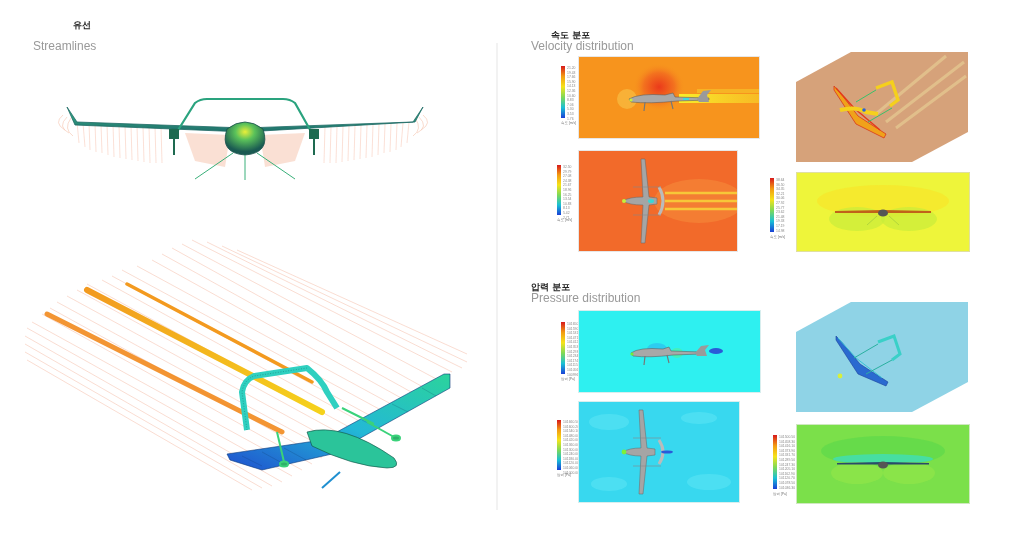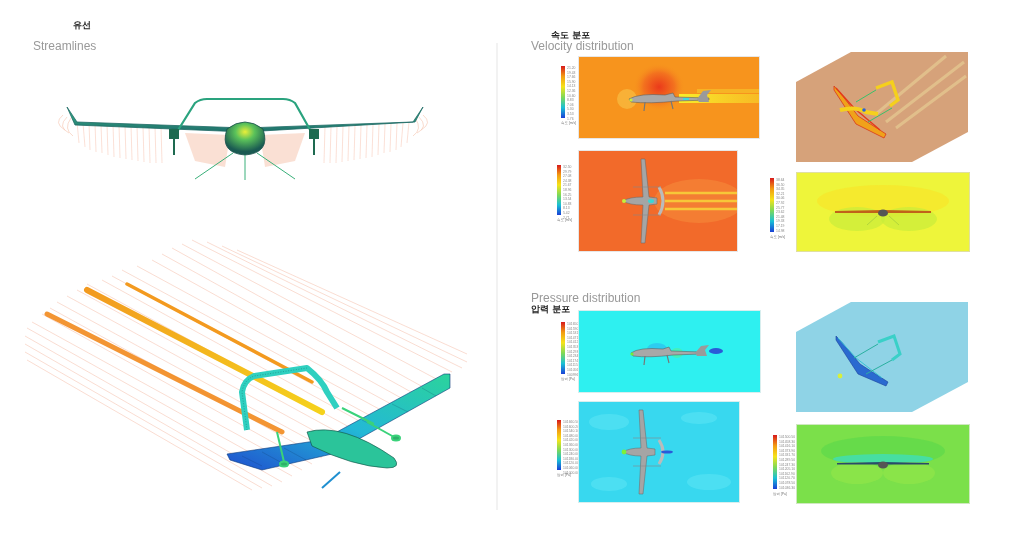--- a/index.html
+++ b/index.html
@@ -298,21 +298,21 @@
     <ellipse cx="112" cy="46" rx="28" ry="12" fill="#c9ec3a" opacity="0.7"></ellipse>
     <path d="M38 38 L86 37 L134 38 L134 40 L86 40 L38 40 Z" fill="#c0621a"></path>
     <ellipse cx="86" cy="40" rx="5" ry="3.6" fill="#555"></ellipse>
     <g stroke="#9ac23a" stroke-width="0.6">
         <line x1="80" y1="43" x2="70" y2="52"></line>
         <line x1="92" y1="43" x2="102" y2="52"></line>
       </g>
   </svg>
 </div>
 
-<div class="sec-title" style="left:531px;top:282px;margin-top:22px;">압력 분포</div>
+<div class="sec-title" style="left:531px;top:282px;">압력 분포</div>
 <div class="sec-sub" style="left:531px;top:293px;">Pressure distribution</div>
 
 <div class="legend" style="left:561px;top:322px;height:62px;">
   <div class="bar" style="height:52px;background:linear-gradient(#d7191c,#f39c12,#f5e31a,#7ed957,#19c0d6,#1a3fd6);"></div>
   <div class="ticks">
     <div>101650.11</div>
       <div>101590.72</div>
       <div>101531.33</div>
       <div>101471.94</div>
       <div>101412.55</div>

